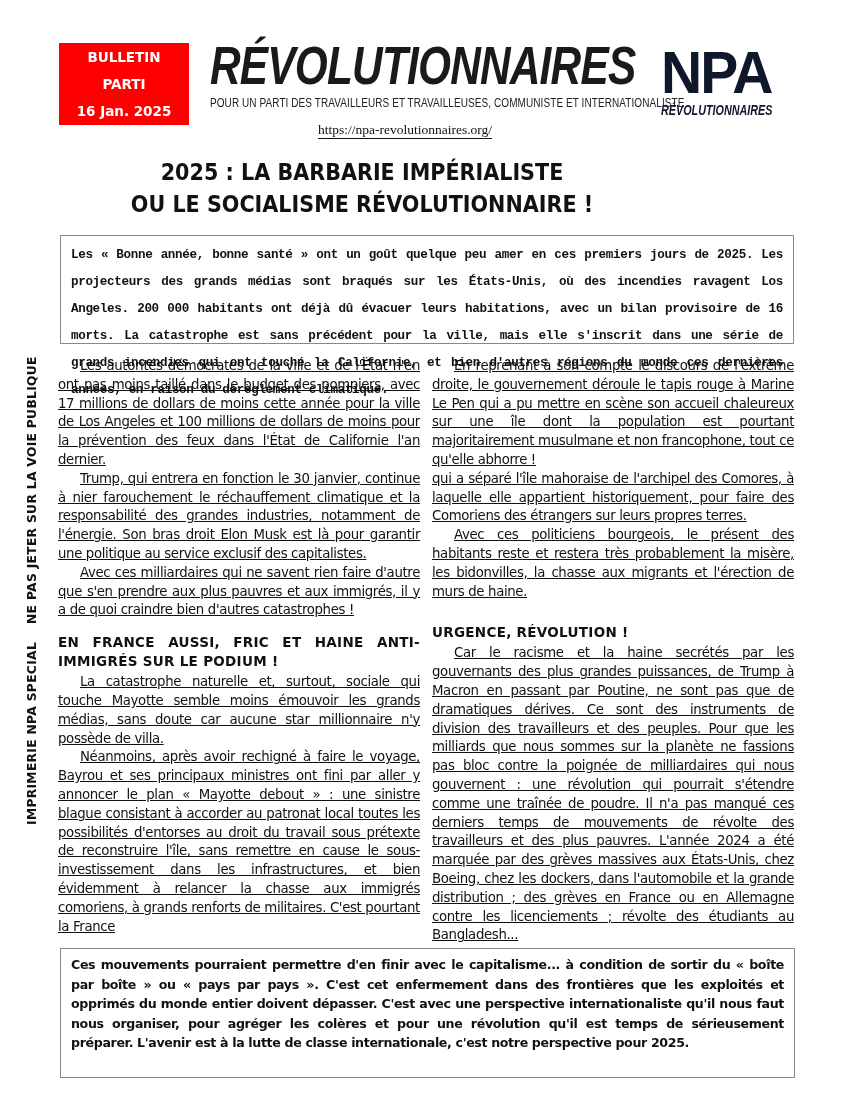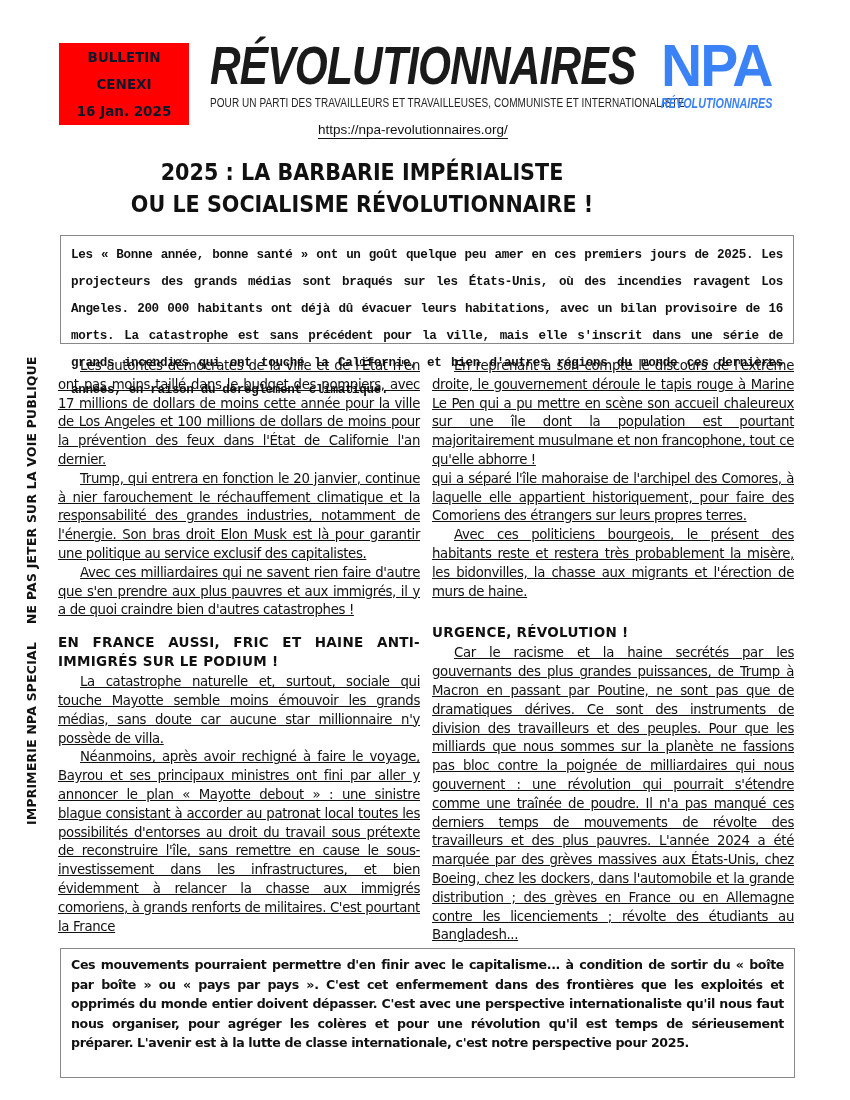--- a/index.html
+++ b/index.html
@@ -1,43 +1,43 @@
 <!DOCTYPE html>
 <html><head>
 <meta charset="utf-8">
 <style>
   html, body { margin: 0; padding: 0; background: #ffffff; }
   body { width: 850px; height: 1100px; position: relative; overflow: hidden; font-family: "DejaVu Sans", sans-serif; color: #111; }
-  .badge { position: absolute; left: 59px; top: 43px; width: 130px; height: 82px; background: #ff0000; color: #0f172a; text-align: center; font-family: "DejaVu Sans", sans-serif; font-weight: bold; font-size: 13.5px; line-height: 27px; padding-top: 1px; box-sizing: border-box; }
+  .badge { position: absolute; left: 59px; top: 43px; width: 130px; height: 82px; background: #ff0000; color: #ffffff; text-align: center; font-family: "DejaVu Sans", sans-serif; font-weight: bold; font-size: 13.5px; line-height: 27px; padding-top: 1px; box-sizing: border-box; }
   .masthead { position: absolute; left: 210px; top: 38px; width: 430px; }
   .masthead .brand { font-family: "Liberation Sans", sans-serif; font-weight: bold; font-style: italic; font-size: 53px; letter-spacing: -1px; color: #1a1a1a; line-height: 56px; transform: scaleX(0.80); transform-origin: left top; white-space: nowrap; }
   .masthead .tagline { font-family: "Liberation Sans", sans-serif; font-size: 12.5px; color: #222; white-space: nowrap; transform: scaleX(0.80); transform-origin: left top; margin-top: 2px; letter-spacing: 0.1px; }
-  .url { position: absolute; left: 318px; top: 121px; font-family: Liberation Sans, sans-serif; font-size: 13.5px; color: #111; border-bottom: 1px solid #111; line-height: 17px; }
-  .npa-logo { position: absolute; left: 661px; top: 37px; width: 115px; color: #3b82f6; }
+  .url { position: absolute; left: 318px; top: 121px; font-family: Liberation Serif, serif; font-size: 13.5px; color: #111; border-bottom: 1px solid #111; line-height: 17px; }
+  .npa-logo { position: absolute; left: 661px; top: 44px; width: 115px; color: #0f172a; }
   .npa-logo .npa { font-family: "Liberation Sans", sans-serif; font-weight: bold; font-size: 60px; line-height: 58px; letter-spacing: -2px; transform: scaleX(0.95); transform-origin: left top; }
   .npa-logo .sub { font-family: "Liberation Sans", sans-serif; font-weight: bold; font-style: italic; font-size: 14px; transform: scaleX(0.77); transform-origin: left top; white-space: nowrap; margin-top: 0px; }
   .headline { position: absolute; left: 0; width: 724px; top: 156px; text-align: center; font-family: "DejaVu Sans", sans-serif; font-weight: bold; font-size: 22.5px; line-height: 32px; color: #111; }
   .headline div { transform: scaleX(0.92); }
   .intro-box { position: absolute; left: 60px; top: 235px; width: 734px; height: 109px; border: 1px solid #888; box-sizing: border-box; padding: 6px 10px 4px 10px; font-family: Liberation Mono, monospace; font-weight: bold; font-size: 12.6px; line-height: 27px; text-align: justify; letter-spacing: -0.35px; }
   .side-text { position: absolute; left: 25px; top: 825px; transform: rotate(-90deg); transform-origin: left top; white-space: nowrap; font-family: "DejaVu Sans", sans-serif; font-size: 12.3px; font-weight: bold; color: #111; letter-spacing: 0.3px; }
   .side-text span.gap { display: inline-block; width: 18px; }
   .col { position: absolute; top: 357px; width: 362px; font-family: "DejaVu Sans", sans-serif; font-size: 13.3px; line-height: 18.8px; text-align: justify; letter-spacing: -0.35px; color: #111; }
   .col.left { left: 58px; }
   .col.right { left: 432px; }
   .col p { margin: 0; text-indent: 22px; text-decoration: underline; }
   .col h3 { margin: 13px 0 2px 0; font-size: 13.5px; line-height: 19px; font-weight: bold; text-align: justify; text-indent: 0; letter-spacing: 0.3px; }
   .col.right h3 { margin-top: 22px; }
   .outro-box { position: absolute; left: 60px; top: 948px; width: 735px; height: 130px; border: 1px solid #888; box-sizing: border-box; padding: 6px 10px 4px 10px; font-family: "DejaVu Sans", sans-serif; font-weight: bold; font-size: 12.6px; line-height: 19.6px; text-align: justify; letter-spacing: -0.35px; }
 </style>
 </head>
 <body>
 
 <div class="badge">
   <div>BULLETIN</div>
-  <div>CENEXI</div>
+  <div>PARTI</div>
   <div>16 Jan. 2025</div>
 </div>
 
 <div class="masthead">
   <div class="brand">RÉVOLUTIONNAIRES</div>
   <div class="tagline">POUR UN PARTI DES TRAVAILLEURS ET TRAVAILLEUSES, COMMUNISTE ET INTERNATIONALISTE</div>
 </div>
 
 <a class="url">https://npa-revolutionnaires.org/</a>
 
@@ -52,21 +52,21 @@
 </div>
 
 <div class="intro-box">Les « Bonne année, bonne santé » ont un goût quelque peu amer en ces premiers jours de 2025. Les projecteurs des grands médias sont braqués sur les États-Unis, où des incendies ravagent Los Angeles. 200 000 habitants ont déjà dû évacuer leurs habitations, avec un bilan provisoire de 16 morts. La catastrophe est sans précédent pour la ville, mais elle s'inscrit dans une série de grands incendies qui ont touché la Californie, et bien d'autres régions du monde ces dernières années, en raison du dérèglement climatique.</div>
 
 <div class="side-text">
   <span>IMPRIMERIE NPA SPECIAL</span><span class="gap"></span><span>NE PAS JETER SUR LA VOIE PUBLIQUE</span>
 </div>
 
 <div class="col left">
   <p>Les autorités démocrates de la ville et de l'État n'en ont pas moins taillé dans le budget des pompiers, avec 17 millions de dollars de moins cette année pour la ville de Los Angeles et 100 millions de dollars de moins pour la prévention des feux dans l'État de Californie l'an dernier.</p>
-  <p>Trump, qui entrera en fonction le 20 janvier, continue à nier farouchement le réchauffement climatique et la responsabilité des grandes industries, notamment de l'énergie. Son bras droit Elon Musk est là pour garantir une politique au service exclusif des capitalistes.</p>
+  <p>Trump, qui entrera en fonction le 30 janvier, continue à nier farouchement le réchauffement climatique et la responsabilité des grandes industries, notamment de l'énergie. Son bras droit Elon Musk est là pour garantir une politique au service exclusif des capitalistes.</p>
   <p>Avec ces milliardaires qui ne savent rien faire d'autre que s'en prendre aux plus pauvres et aux immigrés, il y a de quoi craindre bien d'autres catastrophes !</p>
   <h3>EN FRANCE AUSSI, FRIC ET HAINE ANTI-IMMIGRÉS SUR LE PODIUM !</h3>
   <p>La catastrophe naturelle et, surtout, sociale qui touche Mayotte semble moins émouvoir les grands médias, sans doute car aucune star millionnaire n'y possède de villa.</p>
   <p>Néanmoins, après avoir rechigné à faire le voyage, Bayrou et ses principaux ministres ont fini par aller y annoncer le plan « Mayotte debout » : une sinistre blague consistant à accorder au patronat local toutes les possibilités d'entorses au droit du travail sous prétexte de reconstruire l'île, sans remettre en cause le sous-investissement dans les infrastructures, et bien évidemment à relancer la chasse aux immigrés comoriens, à grands renforts de militaires. C'est pourtant la France</p>
 </div>
 
 <div class="col right">
   <p>En reprenant à son compte le discours de l'extrême droite, le gouvernement déroule le tapis rouge à Marine Le Pen qui a pu mettre en scène son accueil chaleureux sur une île dont la population est pourtant majoritairement musulmane et non francophone, tout ce qu'elle abhorre !</p>
   <p style="text-indent:0">qui a séparé l'île mahoraise de l'archipel des Comores, à laquelle elle appartient historiquement, pour faire des Comoriens des étrangers sur leurs propres terres.</p>
   <p>Avec ces politiciens bourgeois, le présent des habitants reste et restera très probablement la misère, les bidonvilles, la chasse aux migrants et l'érection de murs de haine.</p>

